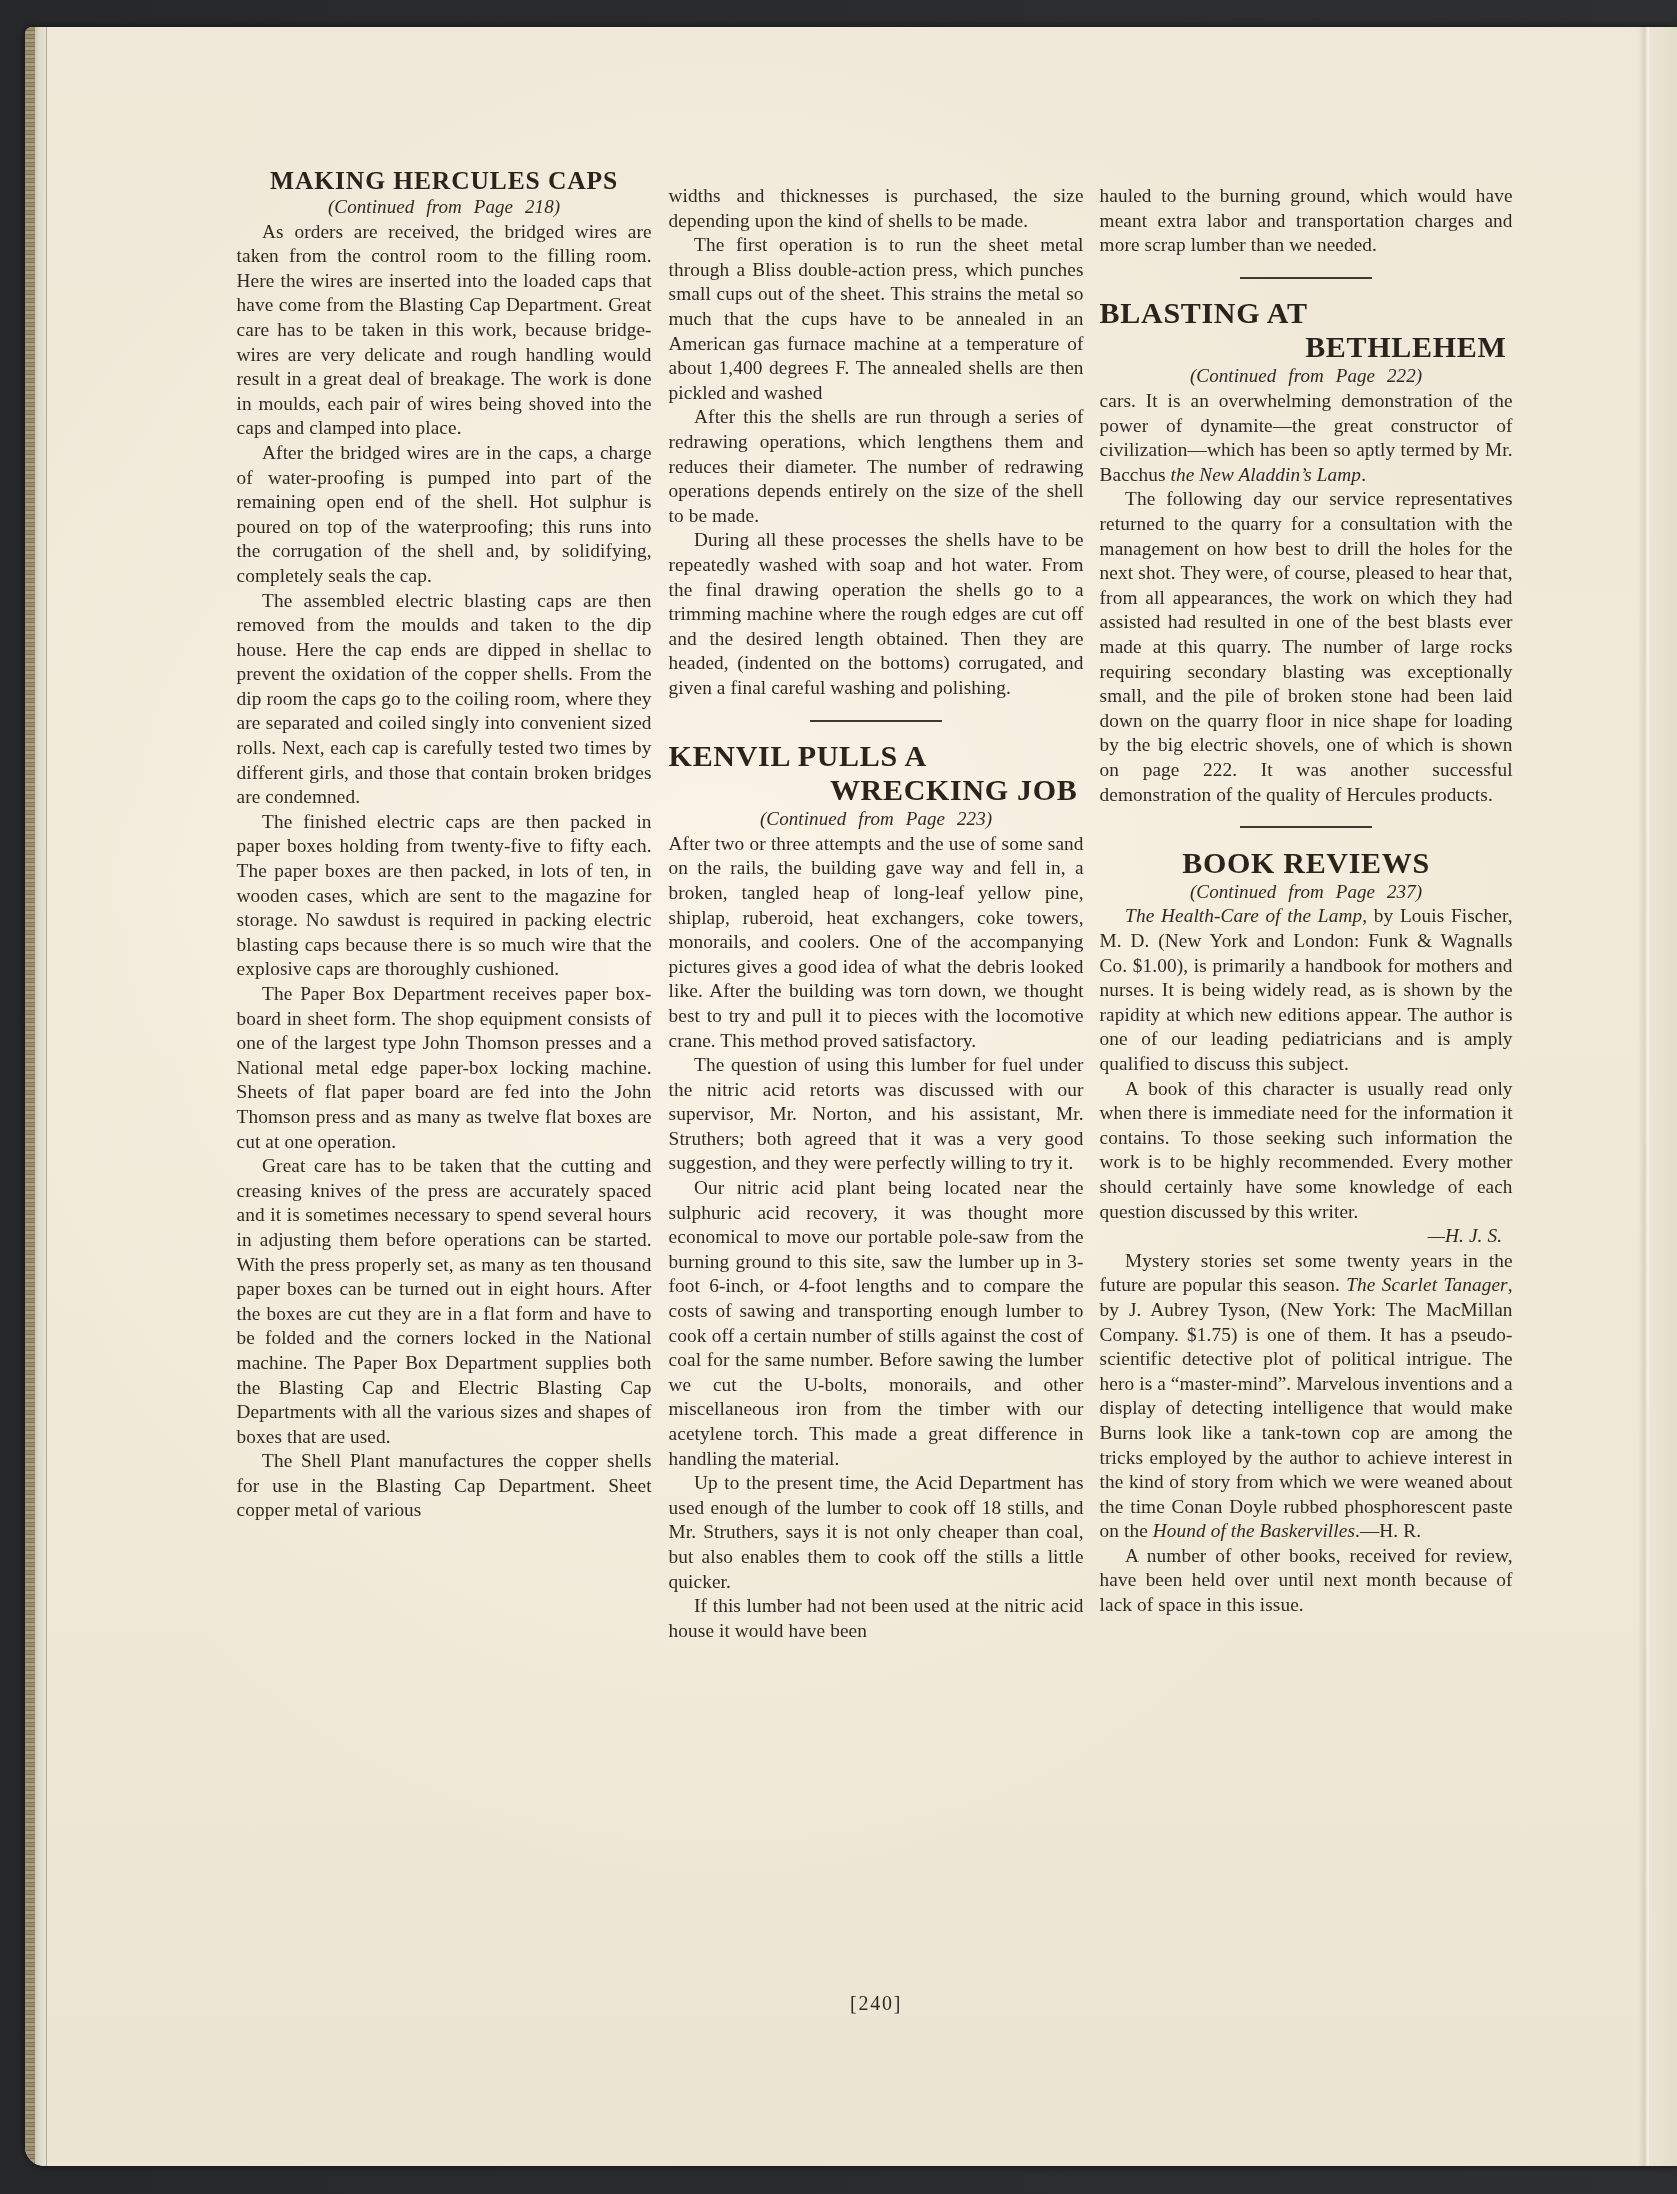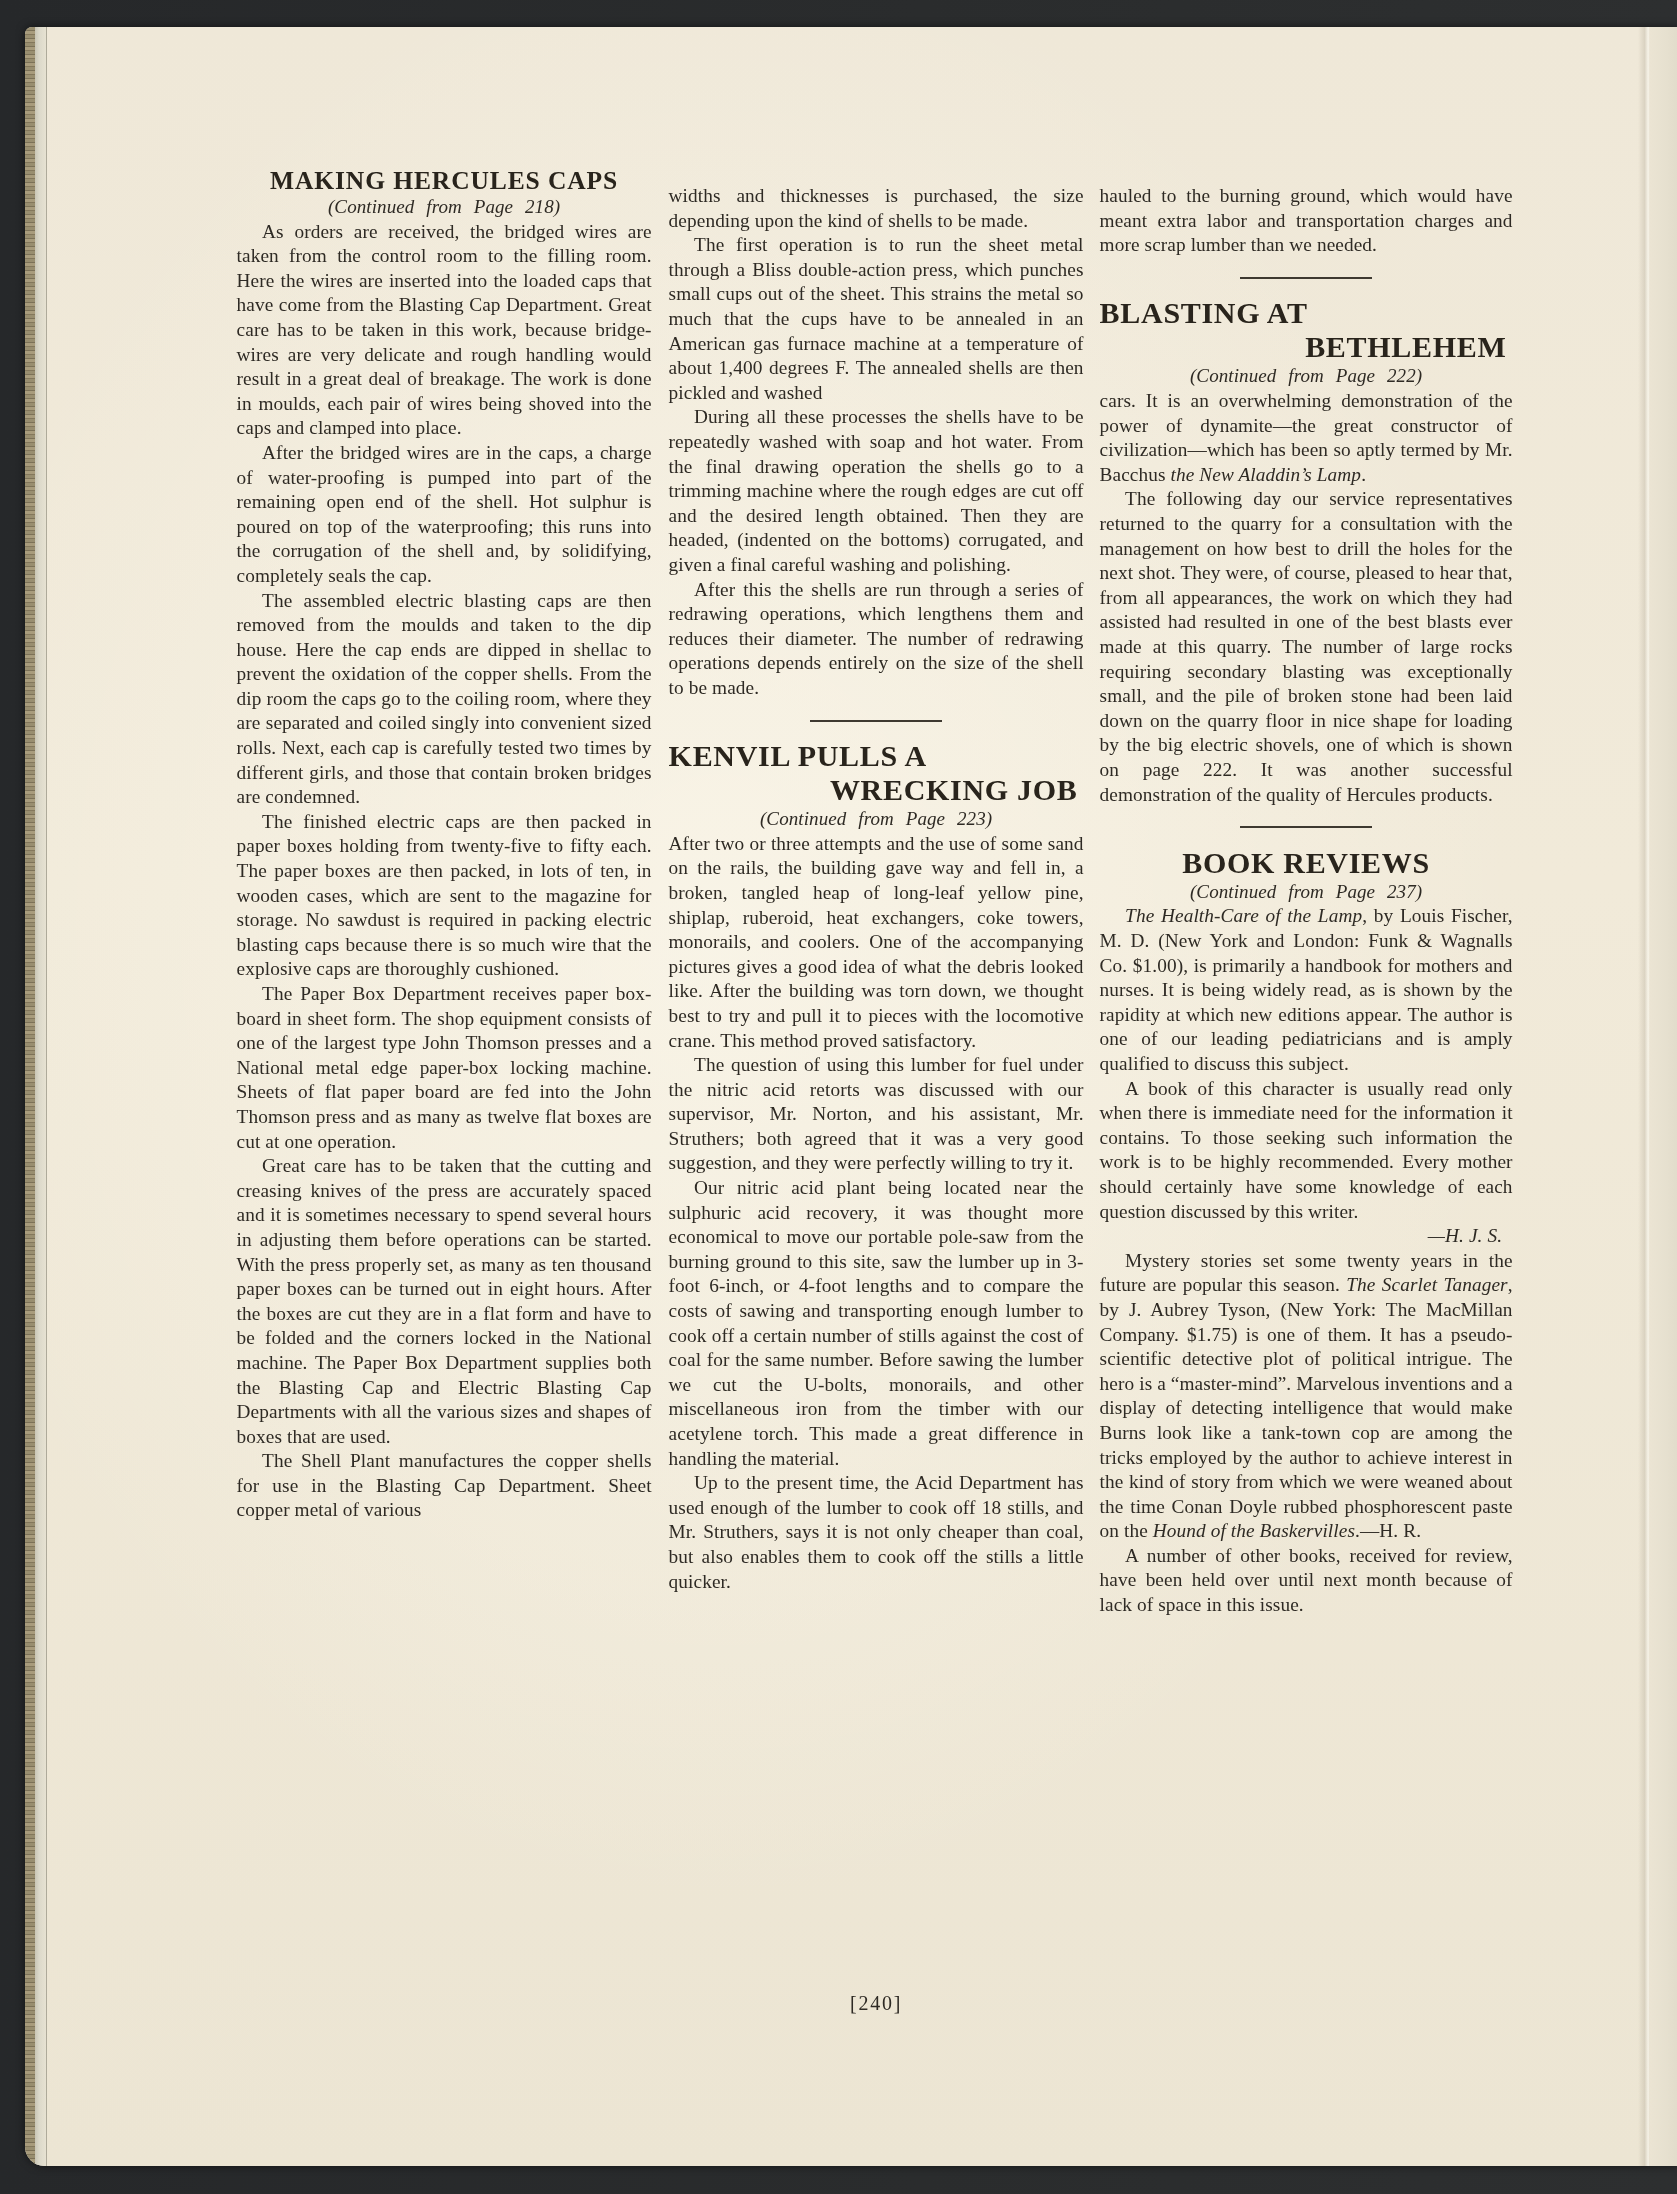--- a/index.html
+++ b/index.html
@@ -85,32 +85,33 @@
     <p class="ind">The assembled electric blasting caps are then removed from the moulds and taken to the dip house.  Here the cap ends are dipped in shellac to prevent the oxidation of the copper shells.  From the dip room the caps go to the coiling room, where they are separated and coiled singly into convenient sized rolls.  Next, each cap is carefully tested two times by different girls, and those that contain broken bridges are condemned.</p>
     <p class="ind">The finished electric caps are then packed in paper boxes holding from twenty-five to fifty each.  The paper boxes are then packed, in lots of ten, in wooden cases, which are sent to the magazine for storage.  No sawdust is required in packing electric blasting caps because there is so much wire that the explosive caps are thoroughly cushioned.</p>
     <p class="ind">The Paper Box Department receives paper box-board in sheet form.  The shop equipment consists of one of the largest type John Thomson presses and a National metal edge paper-box locking machine.  Sheets of flat paper board are fed into the John Thomson press and as many as twelve flat boxes are cut at one operation.</p>
     <p class="ind">Great care has to be taken that the cutting and creasing knives of the press are accurately spaced and it is sometimes necessary to spend several hours in adjusting them before operations can be started.  With the press properly set, as many as ten thousand paper boxes can be turned out in eight hours.  After the boxes are cut they are in a flat form and have to be folded and the corners locked in the National machine.  The Paper Box Department supplies both the Blasting Cap and Electric Blasting Cap Departments with all the various sizes and shapes of boxes that are used.</p>
     <p class="ind">The Shell Plant manufactures the copper shells for use in the Blasting Cap Department.  Sheet copper metal of various</p>
   </div>
 
   <div class="col" style="left:644px;top:157px;">
     <p>widths and thicknesses is purchased, the size depending upon the kind of shells to be made.</p>
     <p class="ind">The first operation is to run the sheet metal through a Bliss double-action press, which punches small cups out of the sheet. This strains the metal so much that  the cups have to be annealed in an American gas furnace machine at a temperature of about 1,400 degrees F. The annealed shells are then pickled and washed</p>
+    <p class="ind">After this the shells are run through a series of redrawing operations, which lengthens them and reduces their diameter. The number of redrawing operations depends entirely on the size of the shell to be made.</p>
     <p class="ind">During all these processes the shells have to be repeatedly washed with soap and hot water. From the final drawing operation the shells go to a trimming machine where the rough edges are cut off and the desired length obtained.  Then they are headed, (indented on the bottoms) corrugated, and given a final careful washing and polishing.</p>
-    <p class="ind">After this the shells are run through a series of redrawing operations, which lengthens them and reduces their diameter. The number of redrawing operations depends entirely on the size of the shell to be made.</p>
     <hr class="divider">
     <p class="head2">
         <span class="l1">KENVIL PULLS A</span>
         <span class="l2">WRECKING JOB</span>
       </p>
     <p class="continued">(Continued from Page 223)</p>
     <p>After two or three attempts and the use of some sand on the rails, the building gave way and fell in, a broken, tangled heap of long-leaf yellow pine, shiplap, ruberoid, heat exchangers, coke towers, monorails, and coolers. One of the accompanying pictures gives a good idea of what the debris looked like. After the building was torn down, we thought best to try and pull it to pieces with the locomotive crane. This method proved satisfactory.</p>
     <p class="ind">The question of using this lumber for fuel under the nitric acid retorts was discussed with our supervisor, Mr. Norton, and his assistant, Mr. Struthers; both agreed that it was a very good suggestion, and they were perfectly willing to try it.</p>
     <p class="ind">Our nitric acid plant being located near the sulphuric acid recovery, it was thought more economical to move our portable pole-saw from the burning ground to this site, saw the lumber up in 3-foot 6-inch, or 4-foot lengths and to compare the costs of sawing and transporting enough lumber to cook off a certain number of stills against the cost of coal for the same number. Before sawing the lumber we cut the U-bolts, monorails, and other miscellaneous iron from the timber with our acetylene torch.  This made a great difference in handling the material.</p>
     <p class="ind">Up to the present time, the Acid Department has used enough of the lumber to cook off 18 stills, and Mr. Struthers, says it is not only cheaper than coal, but also enables them to cook off the stills a little quicker.</p>
+    <p class="ind">If this lumber had not been used at the nitric acid house it would have been</p>
   </div>
 
   <div class="col" style="left:1075px;top:157px;width:413px;">
     <p>hauled to the burning ground, which would have meant extra labor and transportation charges and more scrap lumber than we needed.</p>
     <hr class="divider">
     <p class="head2">
         <span class="l1">BLASTING AT</span>
         <span class="l2">BETHLEHEM</span>
       </p>
     <p class="continued">(Continued from Page 222)</p>

